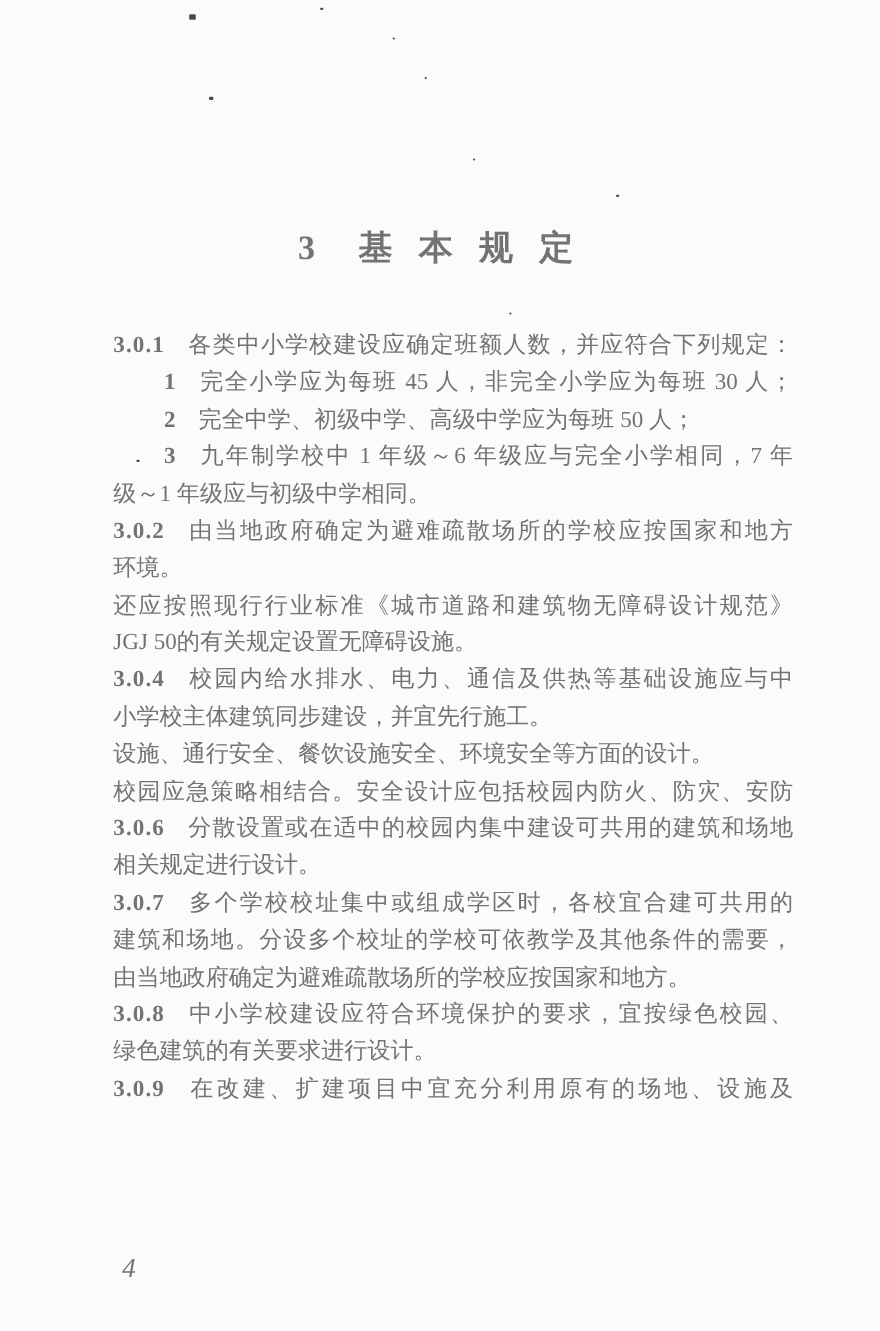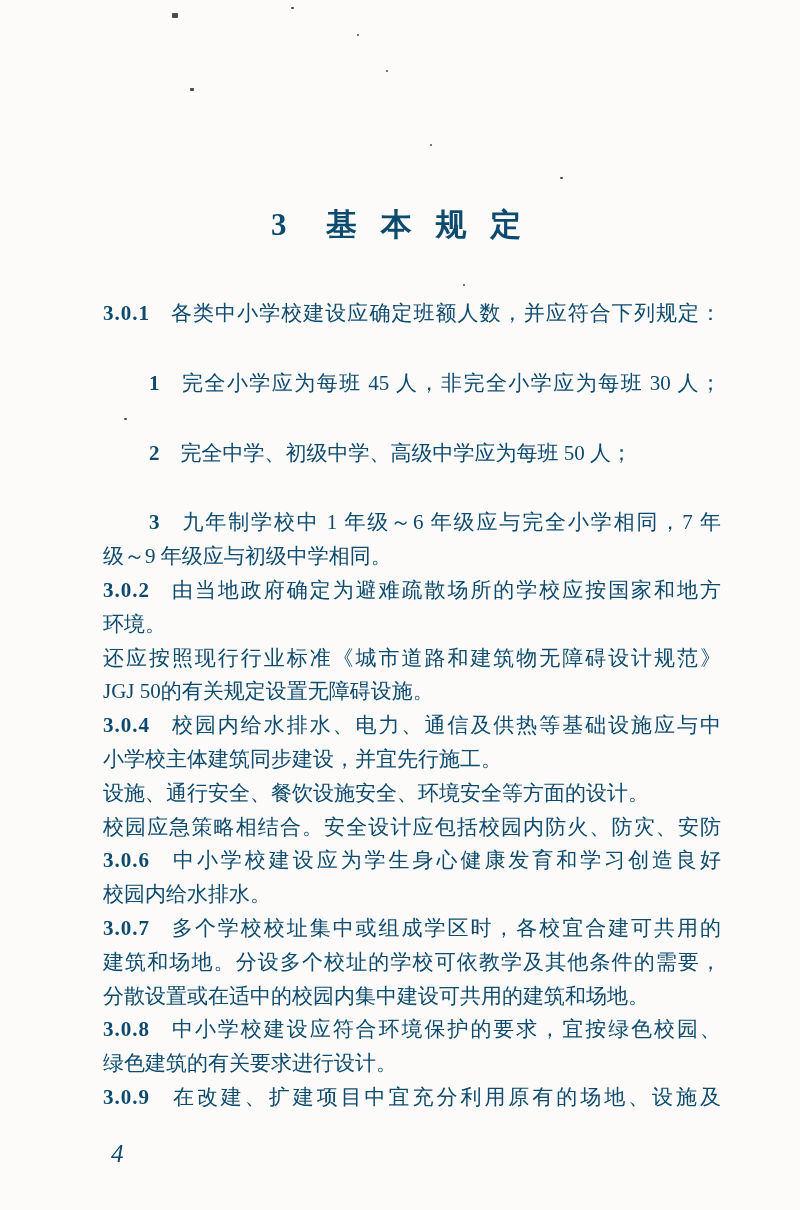--- a/index.html
+++ b/index.html
@@ -5,21 +5,21 @@
   html, body { margin: 0; padding: 0; }
   body {
     width: 800px; height: 1210px;
     background: #f6f5f2;
     font-family: "Liberation Serif", "DejaVu Serif", serif;
   }
   .page {
     position: relative;
     width: 800px; height: 1210px;
     background: #fcfbf9;
-    color: #0c4a6e;
+    color: #737373;
     overflow: hidden;
   }
   .chapter-title {
     position: absolute;
     top: 204px; left: 0; width: 100%;
     text-align: center;
     font-size: 31px;
     font-weight: 700;
     letter-spacing: 8px;
     white-space: pre;
@@ -33,21 +33,21 @@
     font-size: 21px;
     line-height: 33.8px;
     height: 33.8px;
     text-align: left;
   }
   .line.fill {
     text-align: justify;
     text-align-last: justify;
     text-justify: inter-character;
   }
-  .line.sub { padding-left: 46px; margin-top: 36px; }
+  .line.sub { padding-left: 46px; }
   .num { font-weight: 700; margin-right: 20px; letter-spacing: 1px; }
   .page-number {
     position: absolute;
     left: 111px; top: 1140px;
     font-size: 25px;
     font-style: italic;
     letter-spacing: 1px;
   }
   .speck {
     position: absolute;
@@ -60,34 +60,34 @@
 <body>
 
 <div class="page">
   <div class="chapter-title">3  基 本 规 定</div>
 
   <div class="body-text" id="clause-list">
       <div class="line fill"><span class="num">3.0.1</span><span>各类中小学校建设应确定班额人数，并应符合下列规定：</span></div>
       <div class="line fill sub"><span class="num">1</span><span>完全小学应为每班 45 人，非完全小学应为每班 30 人；</span></div>
       <div class="line sub"><span class="num">2</span><span>完全中学、初级中学、高级中学应为每班 50 人；</span></div>
       <div class="line fill sub"><span class="num">3</span><span>九年制学校中 1 年级～6 年级应与完全小学相同，7 年</span></div>
-      <div class="line"><span>级～9 年级应与初级中学相同。</span></div>
+      <div class="line"><span>级～1 年级应与初级中学相同。</span></div>
       <div class="line fill"><span class="num">3.0.2</span><span>由当地政府确定为避难疏散场所的学校应按国家和地方</span></div>
       <div class="line"><span>环境。</span></div>
       <div class="line fill"><span>还应按照现行行业标准《城市道路和建筑物无障碍设计规范》</span></div>
       <div class="line"><span>JGJ 50的有关规定设置无障碍设施。</span></div>
       <div class="line fill"><span class="num">3.0.4</span><span>校园内给水排水、电力、通信及供热等基础设施应与中</span></div>
       <div class="line"><span>小学校主体建筑同步建设，并宜先行施工。</span></div>
       <div class="line"><span>设施、通行安全、餐饮设施安全、环境安全等方面的设计。</span></div>
       <div class="line fill"><span>校园应急策略相结合。安全设计应包括校园内防火、防灾、安防</span></div>
-      <div class="line fill"><span class="num">3.0.6</span><span>中小学校建设应为学生身心健康发育和学习创造良好</span></div>
-      <div class="line"><span>校园内给水排水。</span></div>
+      <div class="line fill"><span class="num">3.0.6</span><span>分散设置或在适中的校园内集中建设可共用的建筑和场地</span></div>
+      <div class="line"><span>相关规定进行设计。</span></div>
       <div class="line fill"><span class="num">3.0.7</span><span>多个学校校址集中或组成学区时，各校宜合建可共用的</span></div>
       <div class="line fill"><span>建筑和场地。分设多个校址的学校可依教学及其他条件的需要，</span></div>
-      <div class="line"><span>分散设置或在适中的校园内集中建设可共用的建筑和场地。</span></div>
+      <div class="line"><span>由当地政府确定为避难疏散场所的学校应按国家和地方。</span></div>
       <div class="line fill"><span class="num">3.0.8</span><span>中小学校建设应符合环境保护的要求，宜按绿色校园、</span></div>
       <div class="line"><span>绿色建筑的有关要求进行设计。</span></div>
       <div class="line fill"><span class="num">3.0.9</span><span>在改建、扩建项目中宜充分利用原有的场地、设施及</span></div>
     </div>
 
   <div class="page-number">4</div>
 <span class="speck" style="left: 291px; top: 7px; width: 3px; height: 2px;"></span>
     <span class="speck" style="left: 172px; top: 13px; width: 6px; height: 5px;"></span>
     <span class="speck" style="left: 357px; top: 34px; width: 2px; height: 2px;"></span>
     <span class="speck" style="left: 386px; top: 70px; width: 2px; height: 2px;"></span>

